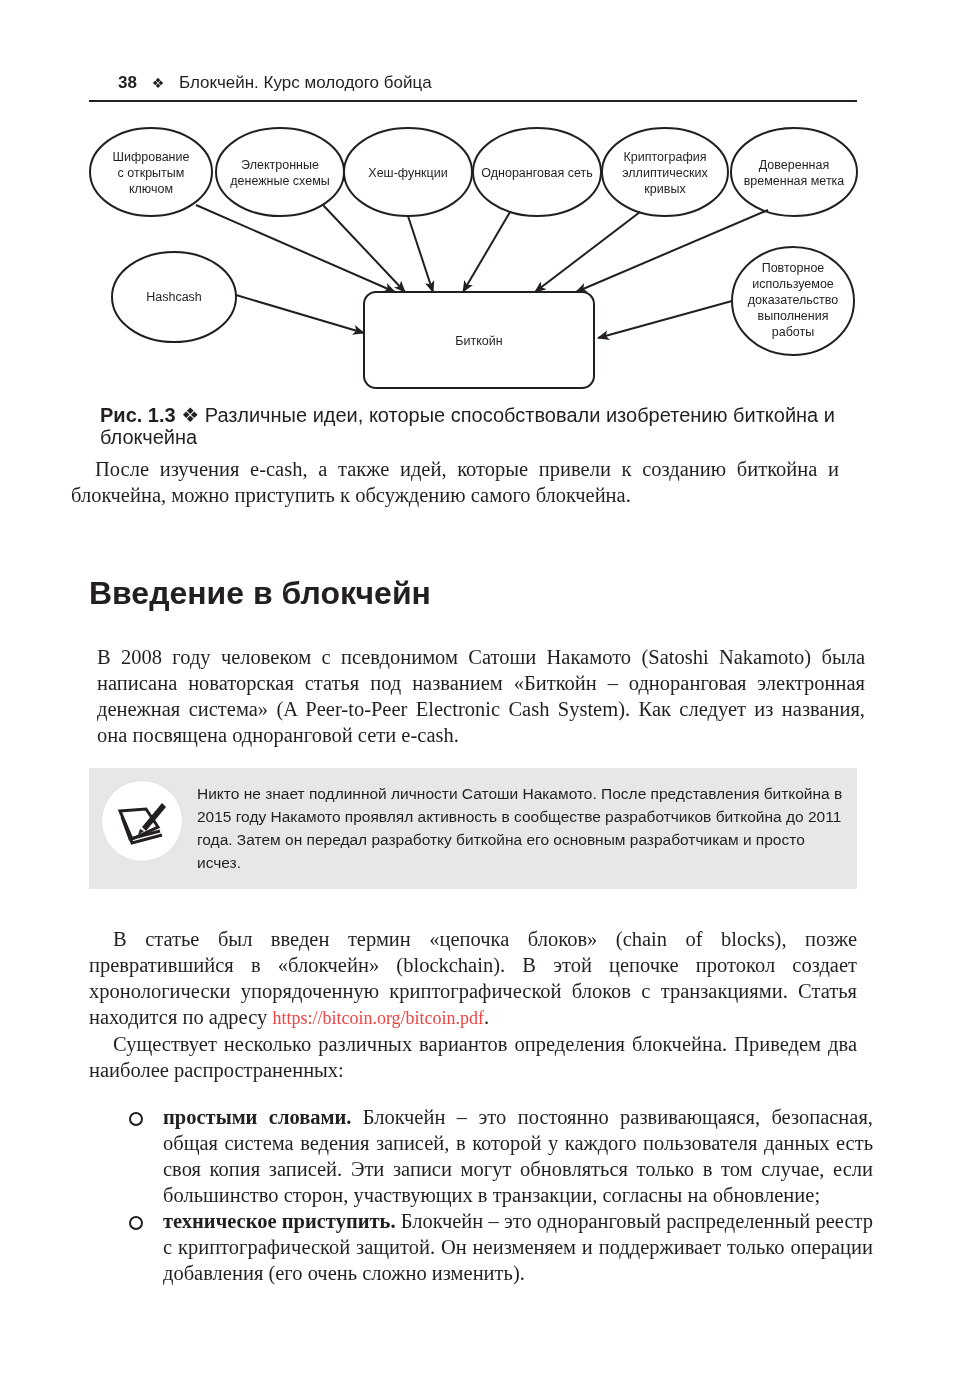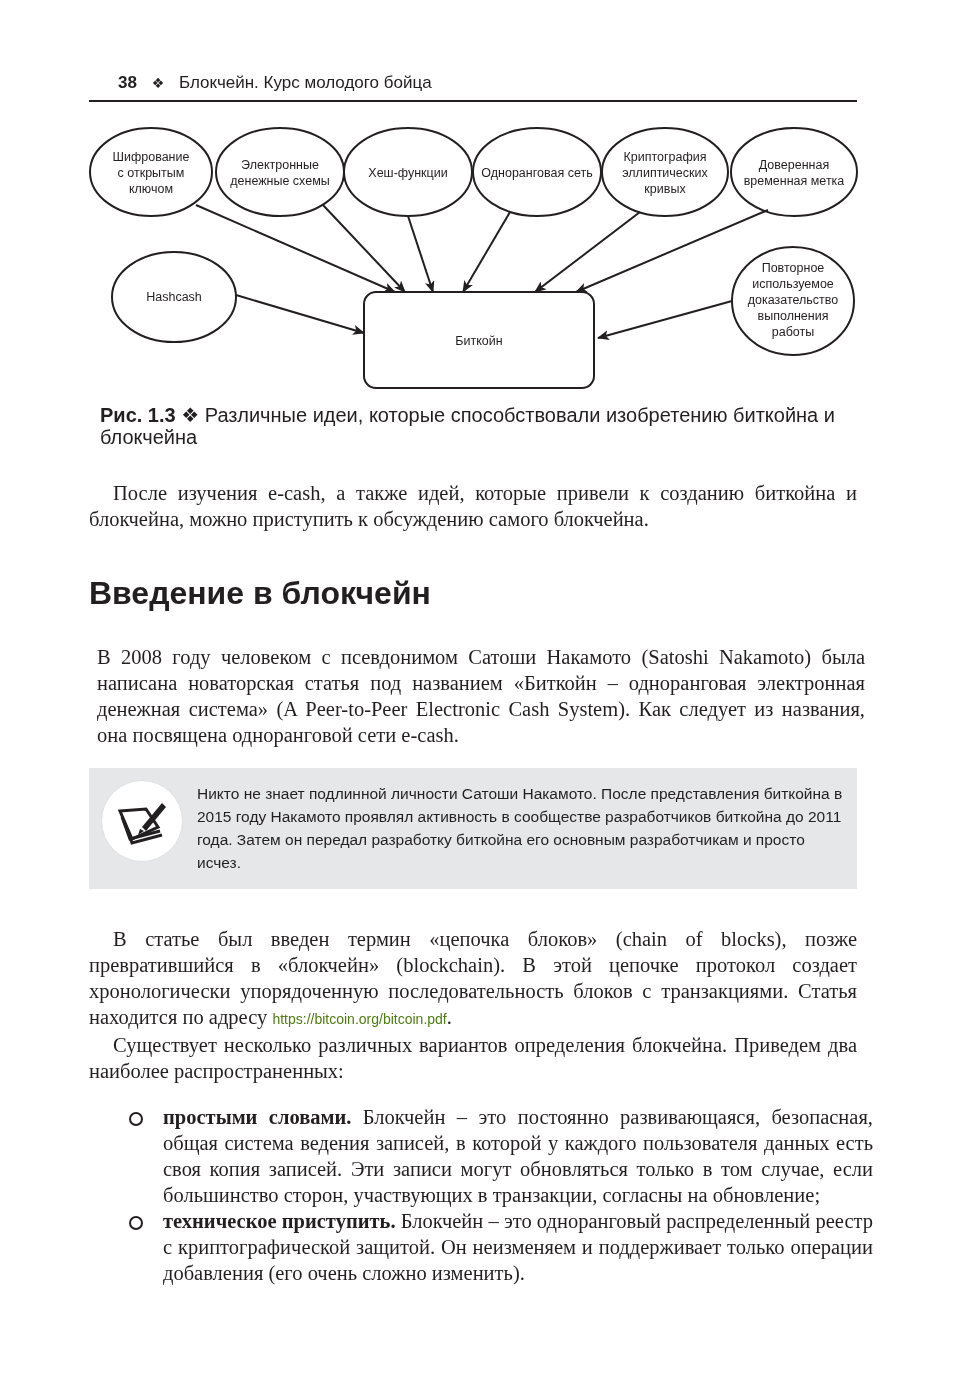--- a/index.html
+++ b/index.html
@@ -4,30 +4,30 @@
 <style>
   html, body { margin: 0; padding: 0; background: #ffffff; }
   body { width: 974px; height: 1388px; position: relative; overflow: hidden; color: #231f20; }
   .header { position: absolute; left: 89px; top: 70px; width: 768px; height: 30px; border-bottom: 2px solid #231f20; font-family: "Liberation Sans", sans-serif; font-size: 17px; line-height: 26px; }
   .header .pnum { font-weight: bold; margin-right: 10px; margin-left: 29px; }
   .header .dia { margin-right: 10px; font-size: 14px; }
   .diagram { position: absolute; left: 0; top: 0; width: 974px; height: 400px; }
   .caption { position: absolute; left: 100px; top: 404px; width: 760px; font-family: "Liberation Sans", sans-serif; font-size: 20px; line-height: 22px; color: #231f20; }
   .caption b { font-weight: bold; }
   .body-text { font-family: "Liberation Serif", serif; font-size: 20.5px; line-height: 26px; color: #231f20; text-align: justify; }
-  .p1 { position: absolute; left: 89px; top: 456px; width: 768px; margin-top: 24px; }
+  .p1 { position: absolute; left: 71px; top: 456px; width: 768px; }
   .indent { text-indent: 24px; margin: 0; }
   .h1 { position: absolute; left: 89px; top: 568px; font-family: "Liberation Sans", sans-serif; font-weight: bold; font-size: 32px; line-height: 50px; color: #231f20; }
   .p2 { position: absolute; left: 89px; top: 636px; width: 768px; margin: 8px; }
   .note { position: absolute; left: 89px; top: 768px; width: 768px; height: 121px; background: #e6e7e8; }
   .note .icon-circle { position: absolute; left: 12px; top: 12px; width: 80px; height: 80px; border-radius: 50%; background: #ffffff; border: 1px solid #e0e0e0; }
   .note .note-text { position: absolute; left: 108px; top: 14px; width: 650px; font-family: "Liberation Sans", sans-serif; font-size: 15.5px; line-height: 23px; color: #231f20; }
   .p3 { position: absolute; left: 89px; top: 926px; width: 768px; }
   .p3 p { margin: 0; }
-  .link { color: #4d7c0f; font-family: Liberation Sans, sans-serif; font-size: 14px; }
+  .link { color: #ef4444; font-family: Liberation Serif, serif; font-size: 18px; }
   .list { position: absolute; left: 89px; top: 1088px; width: 768px; margin: 16px; padding: 0; list-style: none; }
   .list li { position: relative; padding-left: 58px; margin: 0; }
   .list .bullet { position: absolute; left: 24px; top: 8px; width: 10px; height: 10px; border: 2px solid #231f20; border-radius: 50%; }
   .list b { font-weight: bold; }
   svg text { font-family: "Liberation Sans", sans-serif; font-size: 12.5px; fill: #231f20; }
 </style>
 </head>
 <body>
 
 <div class="header">
@@ -107,21 +107,21 @@
       <path d="M20 36 L28 58 L58 50" fill="none" stroke="#231f20" stroke-width="3"></path>
       <path d="M22 40 L30 62 L60 54" fill="none" stroke="#231f20" stroke-width="3"></path>
       <path d="M40 46 L60 22 L64 26 L44 50 Z" fill="#231f20"></path>
       <path d="M38 48 L42 50 L36 54 Z" fill="#231f20"></path>
     </svg>
   </div>
   <div class="note-text">Никто не знает подлинной личности Сатоши Накамото. После представления биткойна в 2015 году Накамото проявлял активность в сообществе разработчиков биткойна до 2011 года. Затем он передал разработку биткойна его основным разработчикам и просто исчез.</div>
 </div>
 
 <div class="body-text p3">
-  <p class="indent"><span>В статье был введен термин «цепочка блоков» (chain of blocks), позже превратившийся в «блокчейн» (blockchain). В этой цепочке протокол создает хронологически упорядоченную последовательность блоков с транзакциями. Статья находится по адресу </span><a class="link">https://bitcoin.org/bitcoin.pdf</a><span>.</span></p>
+  <p class="indent"><span>В статье был введен термин «цепочка блоков» (chain of blocks), позже превратившийся в «блокчейн» (blockchain). В этой цепочке протокол создает хронологически упорядоченную криптографической блоков с транзакциями. Статья находится по адресу </span><a class="link">https://bitcoin.org/bitcoin.pdf</a><span>.</span></p>
   <p class="indent">Существует несколько различных вариантов определения блокчейна. Приведем два наиболее распространенных:</p>
 </div>
 
 <ul class="body-text list">
   <li>
     <span class="bullet"></span>
     <b>простыми словами.</b><span> Блокчейн – это постоянно развивающаяся, безопасная, общая система ведения записей, в которой у каждого пользователя данных есть своя копия записей. Эти записи могут обновляться только в том случае, если большинство сторон, участвующих в транзакции, согласны на обновление;</span>
   </li>
   <li>
     <span class="bullet"></span>

